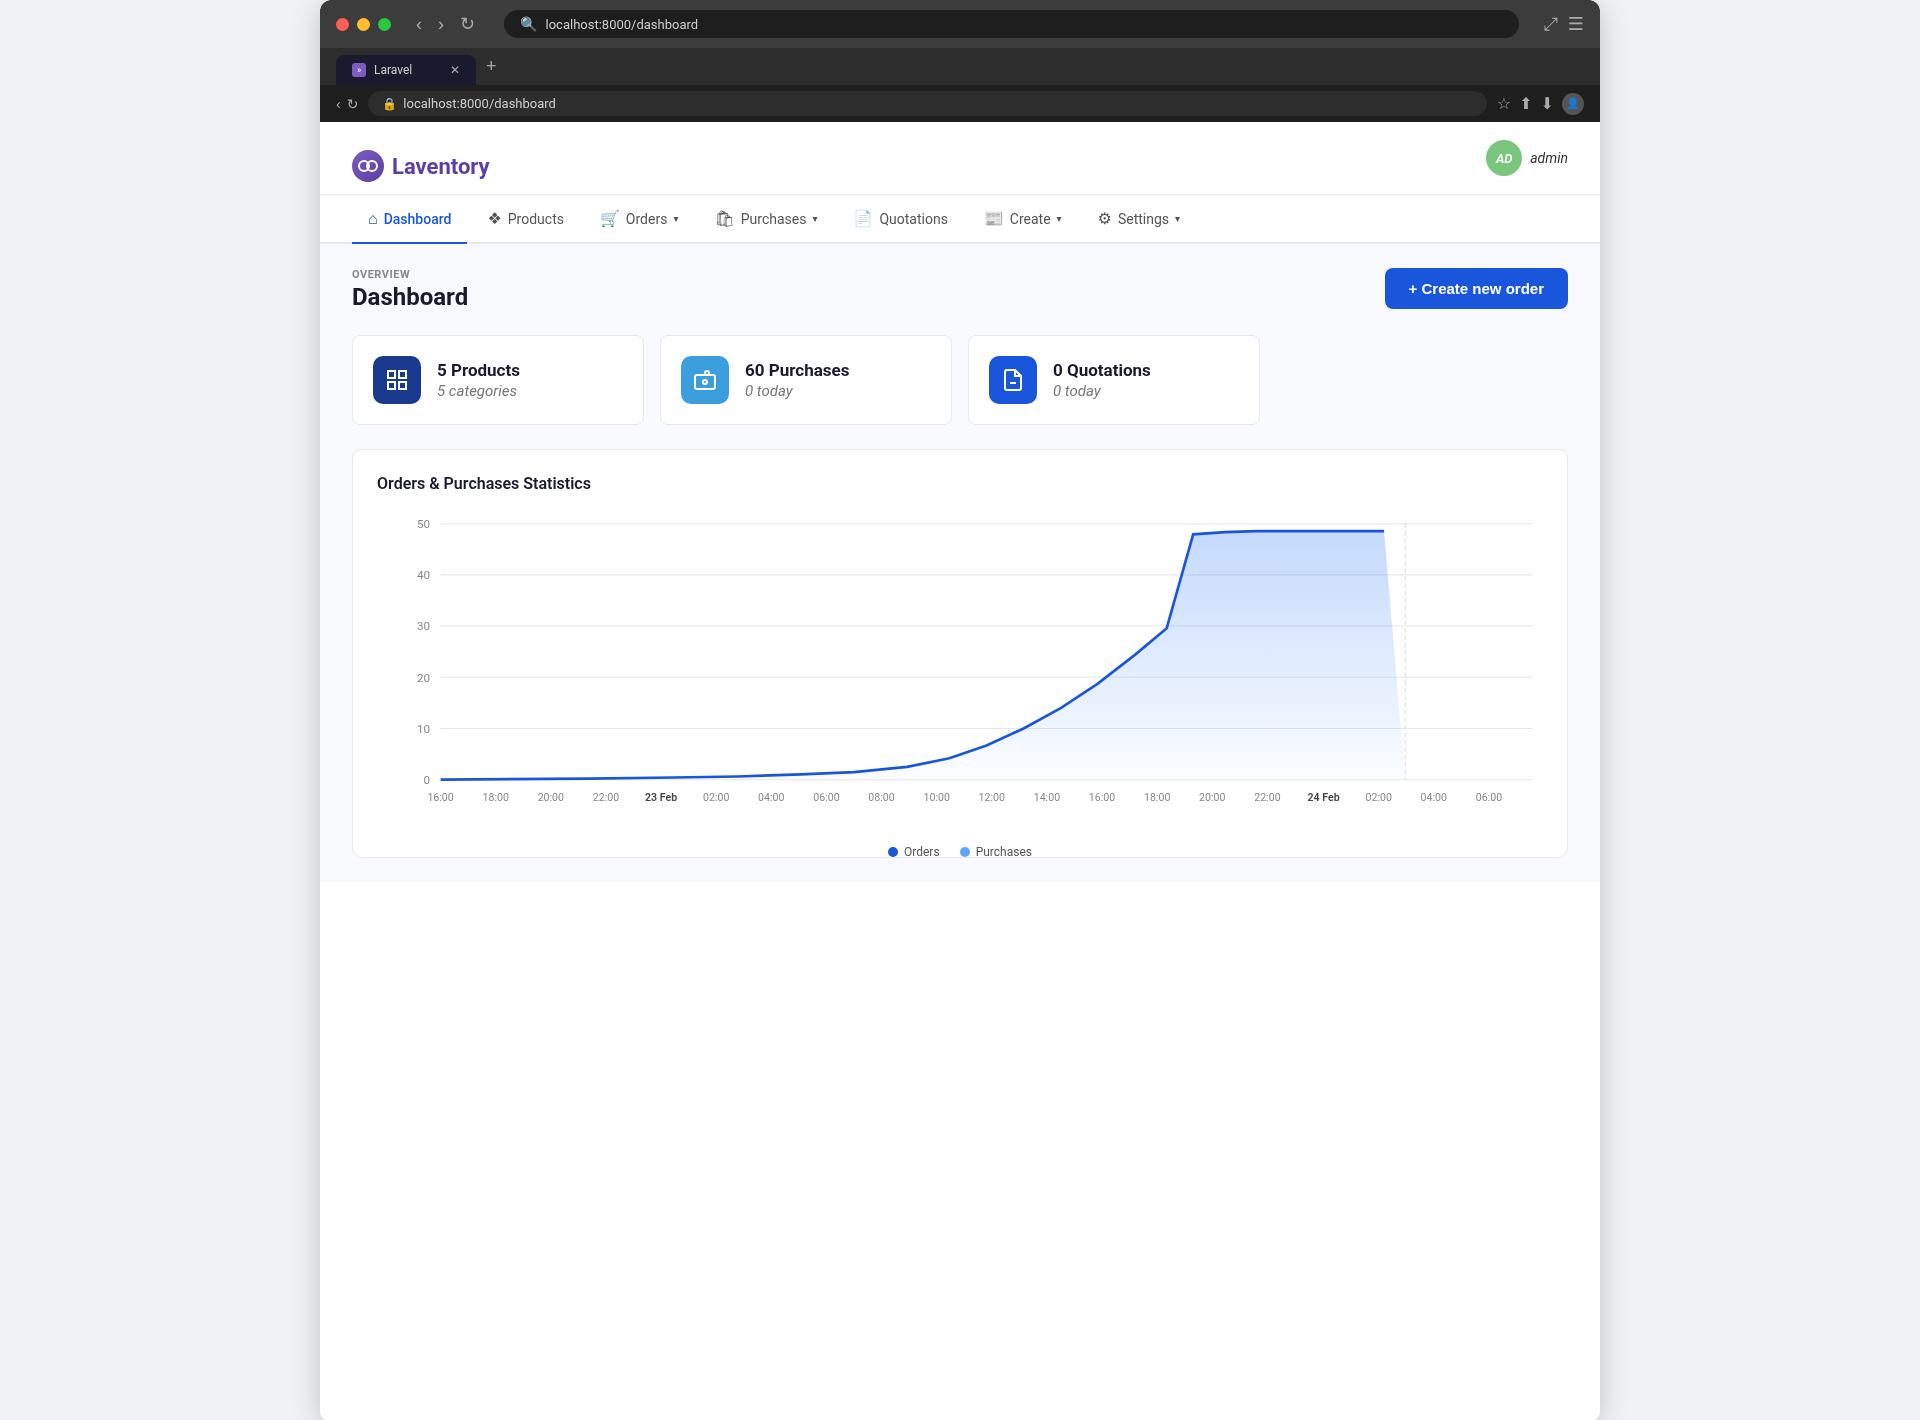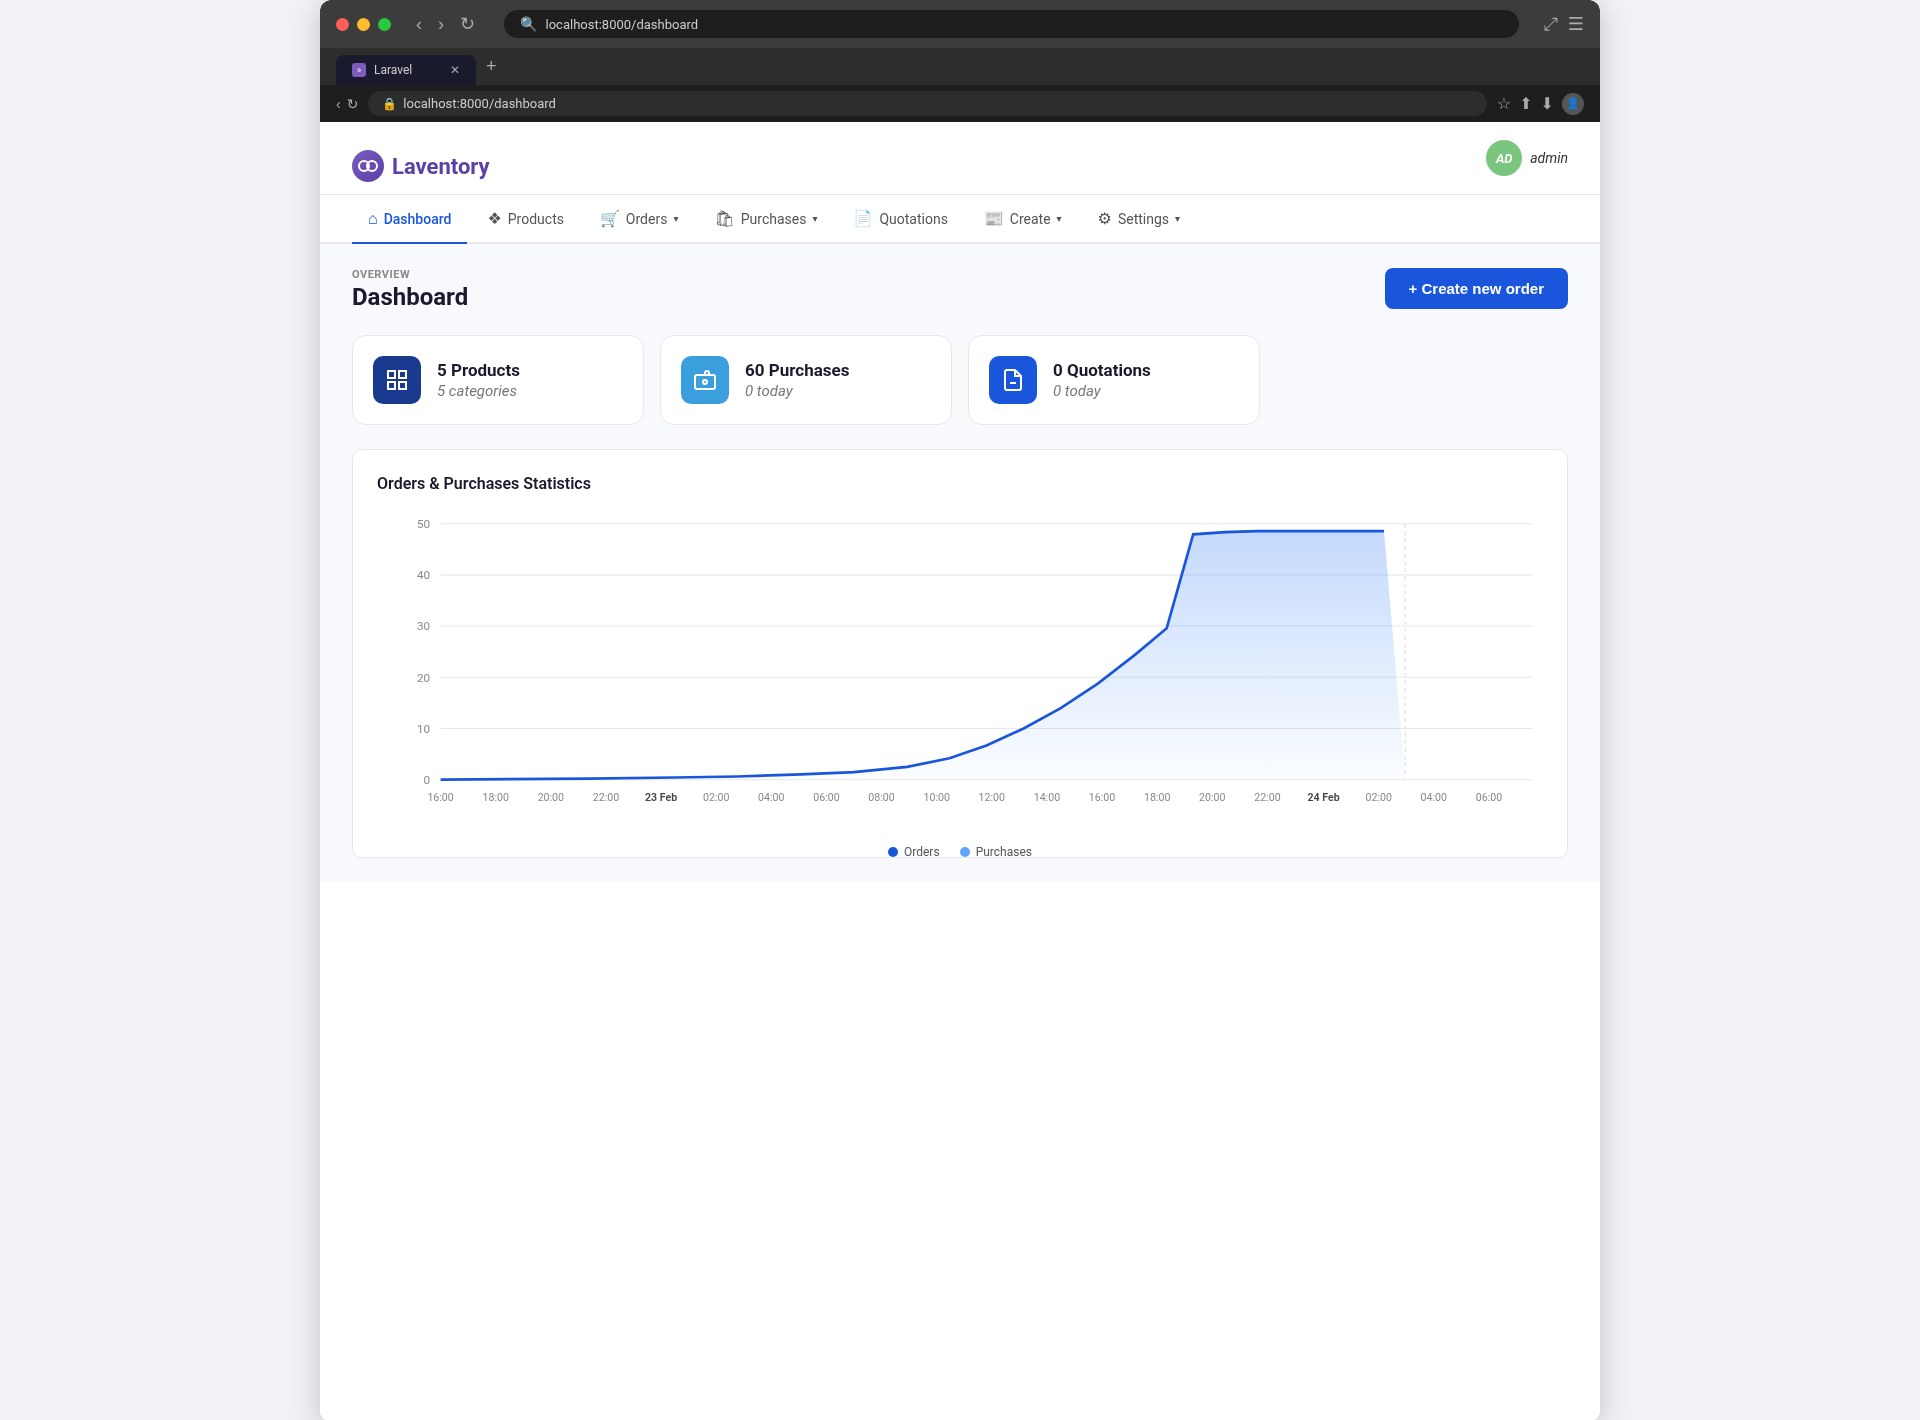--- a/index.html
+++ b/index.html
@@ -55,21 +55,21 @@
     .main-content { padding: 24px 32px; background: #f8f9fc; min-height: 600px; }
 
     
     .page-header { display: flex; align-items: flex-start; justify-content: space-between; margin-bottom: 24px; }
     .page-header-left .overview-label { font-size: 11px; color: #888; text-transform: uppercase; letter-spacing: 0.5px; margin-bottom: 2px; font-weight: bold; }
     .page-header-left .page-title { font-size: 24px; font-weight: 700; color: #1a1a2e; }
     .create-order-btn { background: #1a56db; color: white; border: none; border-radius: 8px; padding: 12px 24px; font-size: 15px; font-weight: 600; cursor: pointer; display: flex; align-items: center; gap: 8px; }
 
     
     .stats-grid { display: grid; grid-template-columns: repeat(4, 1fr); gap: 16px; margin-bottom: 24px; }
-    .stat-card { background: white; border: 1px solid #e8e8e8; border-radius: 14px; padding: 20px; display: flex; align-items: center; gap: 16px; }
+    .stat-card { background: white; border: 1px solid #e8e8e8; border-radius: 8px; padding: 20px; display: flex; align-items: center; gap: 16px; }
     .stat-icon { width: 48px; height: 48px; border-radius: 10px; display: flex; align-items: center; justify-content: center; font-size: 22px; flex-shrink: 0; }
     .stat-icon-blue-dark { background: #1a3a8f; color: white; }
     .stat-icon-green { background: #22c55e; color: white; }
     .stat-icon-blue-light { background: #3b9edd; color: white; }
     .stat-icon-blue-medium { background: #1a56db; color: white; }
     .stat-info .stat-main { font-size: 17px; font-weight: 700; color: #1a1a2e; }
     .stat-info .stat-sub { font-size: 15px; color: #777; margin-top: 2px; font-style: italic; }
 
     
     .chart-section { background: white; border: 1px solid #e8e8e8; border-radius: 10px; padding: 24px; }

